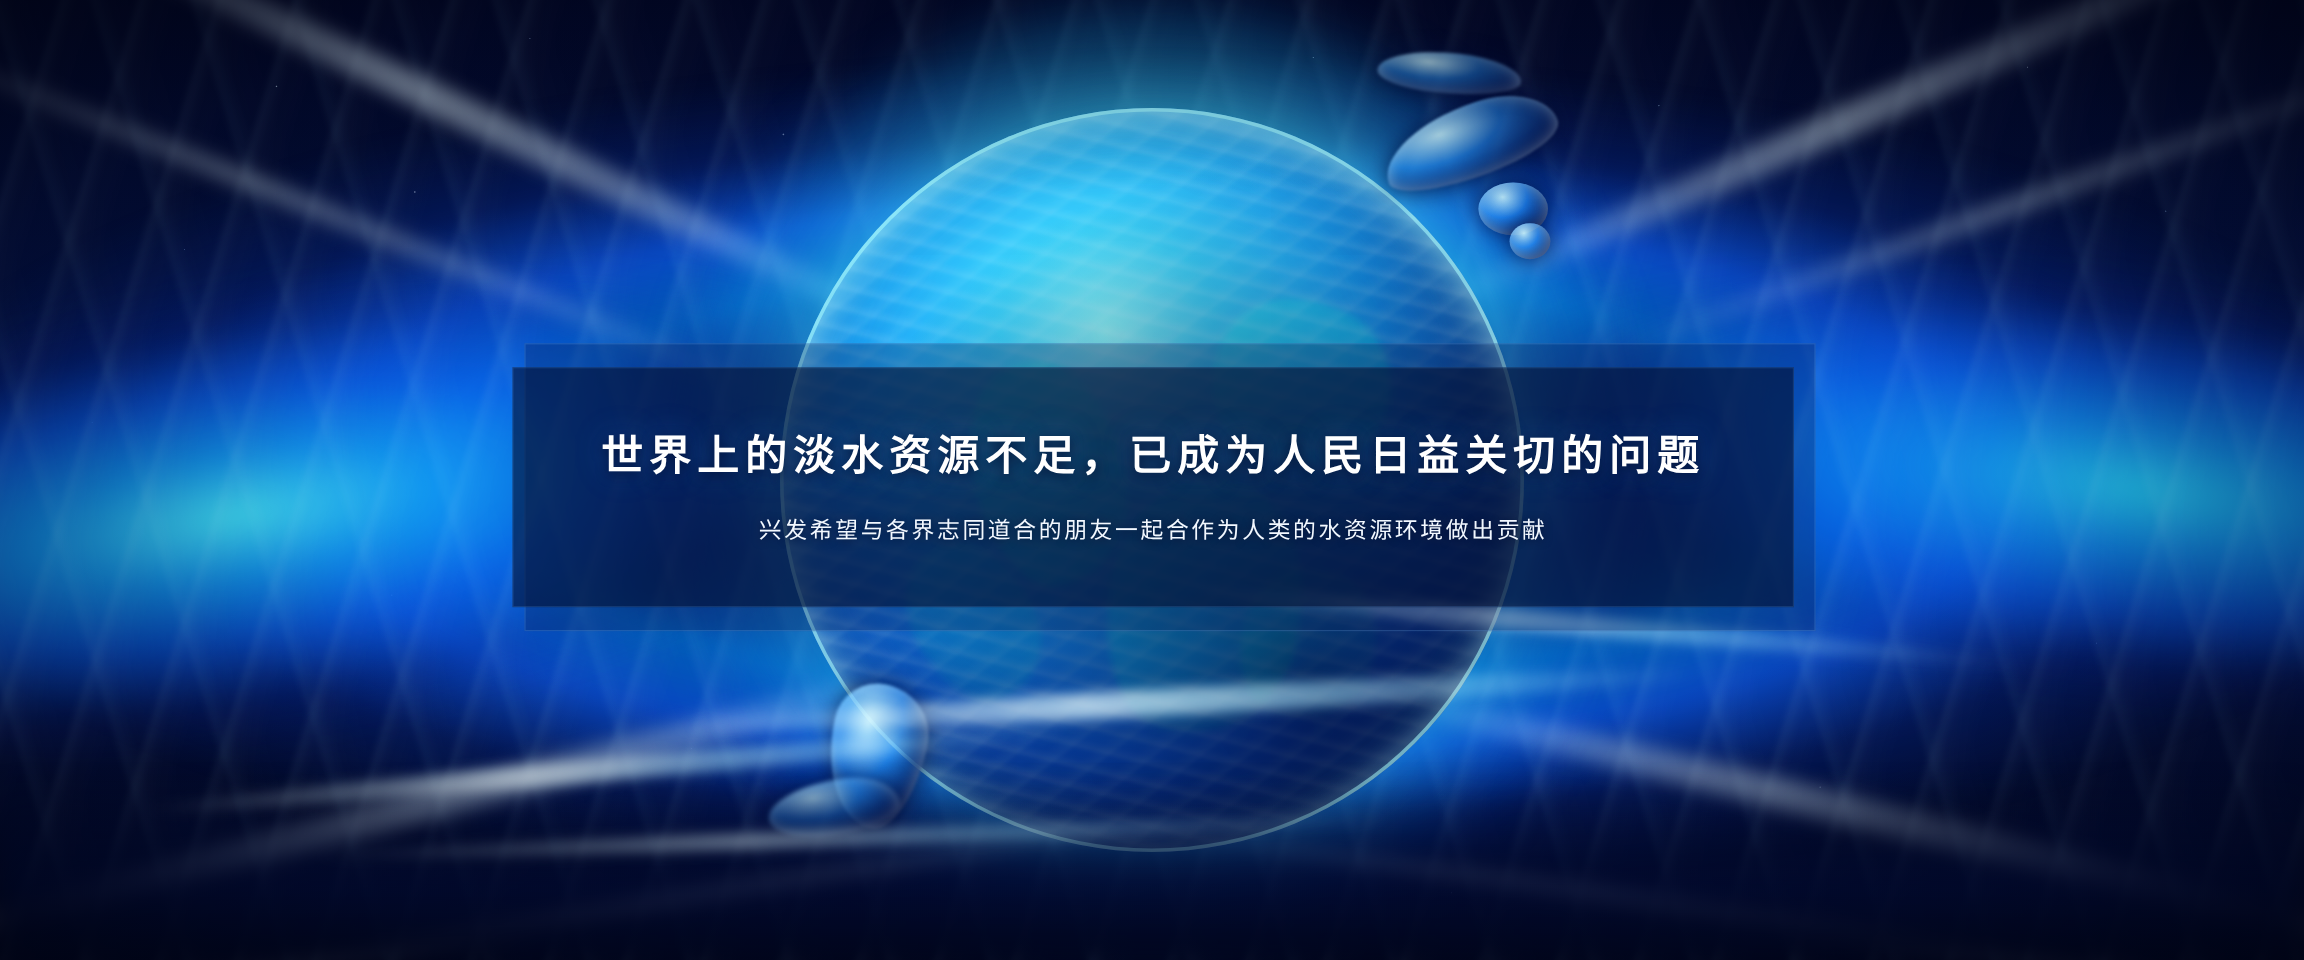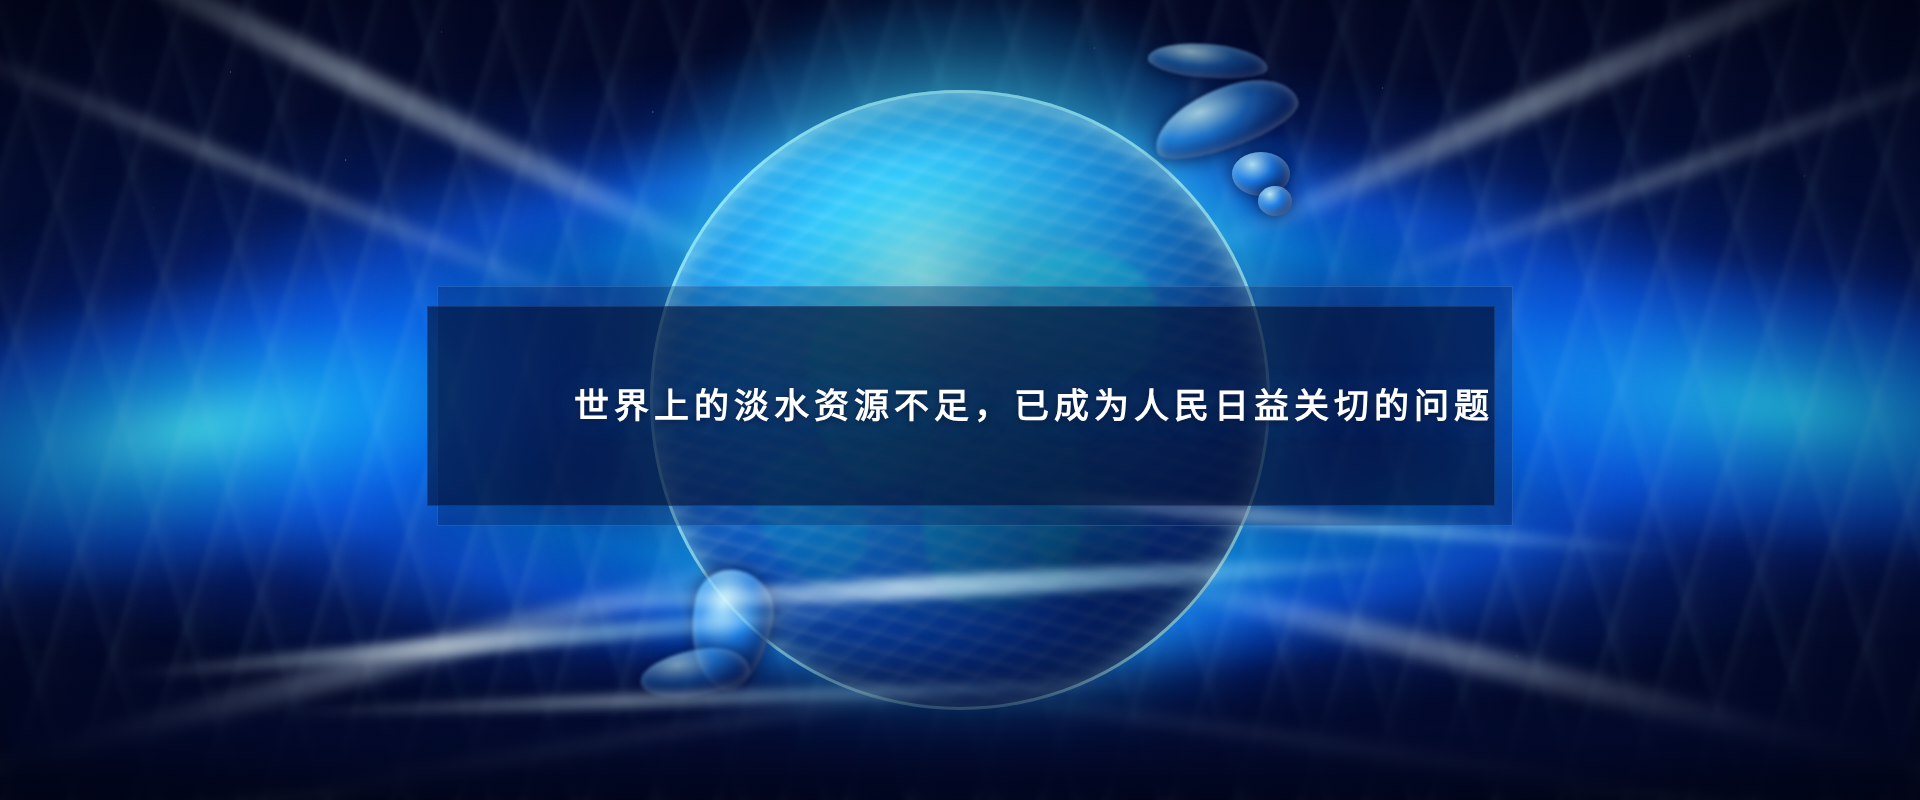--- a/index.html
+++ b/index.html
@@ -302,21 +302,21 @@
   .panel-inner {
     position: absolute;
     left: 427px;
     top: 306px;
     width: 1066px;
     height: 198px;
     background: rgba(4,16,52,0.62);
     border: 1px solid rgba(95,160,235,0.18);
     display: flex;
     flex-direction: column;
-    align-items: flex-end;
+    align-items: center;
     justify-content: center;
   }
 
   .headline {
     margin: 0;
     color: #ffffff;
     font-size: 35px;
     font-weight: bold;
     letter-spacing: 5px;
     line-height: 1.3;
@@ -382,15 +382,16 @@
   <div class="dark-wave dw1"></div>
   <div class="light-wave lw1"></div>
   <div class="light-wave lw2"></div>
   <div class="light-wave lw4"></div>
 
   <div class="vignette"></div>
 
   <div class="panel-outer"></div>
   <div class="panel-inner">
     <h1 class="headline">世界上的淡水资源不足，已成为人民日益关切的问题</h1>
+    <p class="subline">兴发希望与各界志同道合的朋友一起合作为人类的水资源环境做出贡献</p>
   </div>
 
 </div>
 
 </body></html>

